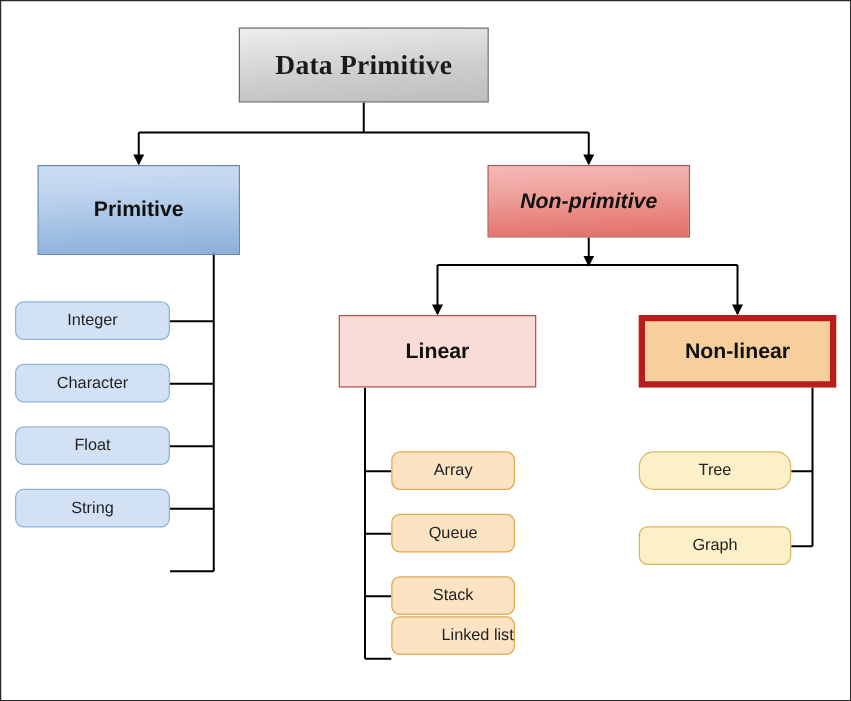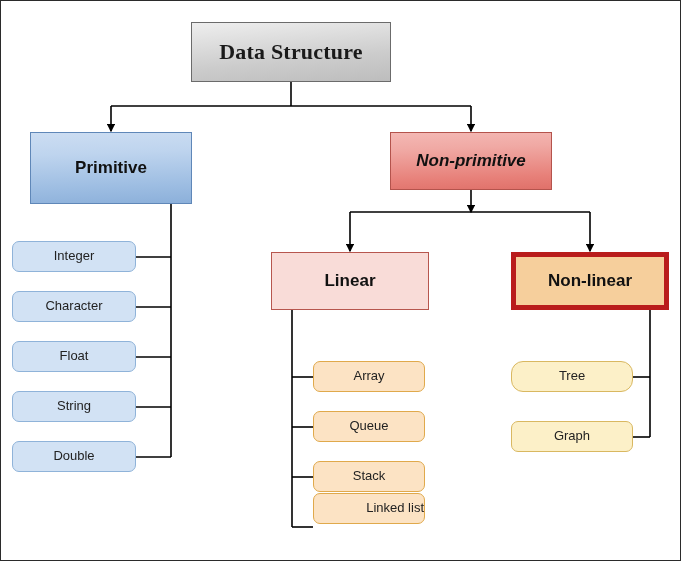--- a/index.html
+++ b/index.html
@@ -96,21 +96,21 @@
     font-size: 13px;
     color: #222222;
     font-weight: normal;
   }
   .leaf-blue {
     left: 11px; width: 124px;
     background: #d2e2f4;
     border: 1px solid #8fb3d9;
   }
   .leaf-orange {
-    left: 312px; width: 112px;
+    left: 312px; width: 99px;
     background: #fce3c4;
     border: 1px solid #e0a94b;
   }
   .leaf-yellow {
     left: 510px; width: 122px;
     background: #fcf0c8;
     border: 1px solid #d9b861;
   }
 
   .l-integer   { top: 240px; }
@@ -164,21 +164,21 @@
       <path d="M 291 476 L 312 476"></path>
       <path d="M 291 526 L 312 526"></path>
 
       <path d="M 649 309 L 649 436"></path>
       <path d="M 632 376 L 649 376"></path>
       <path d="M 632 436 L 649 436"></path>
     </g>
   </svg>
 
   <div class="node n-root">
-    <span>Data Structure</span>
+    <span>Data Primitive</span>
   </div>
 
   <div class="node n-primitive">
     <span>Primitive</span>
   </div>
   <div class="node n-nonprimitive">
     <span>Non-primitive</span>
   </div>
 
   <div class="node n-linear">
@@ -193,23 +193,20 @@
   </div>
   <div class="node leaf leaf-blue l-character">
     <span>Character</span>
   </div>
   <div class="node leaf leaf-blue l-float">
     <span>Float</span>
   </div>
   <div class="node leaf leaf-blue l-string">
     <span>String</span>
   </div>
-  <div class="node leaf leaf-blue l-double">
-    <span>Double</span>
-  </div>
 
   <div class="node leaf leaf-orange l-array">
     <span>Array</span>
   </div>
   <div class="node leaf leaf-orange l-queue">
     <span>Queue</span>
   </div>
   <div class="node leaf leaf-orange l-stack">
     <span>Stack</span>
   </div>

